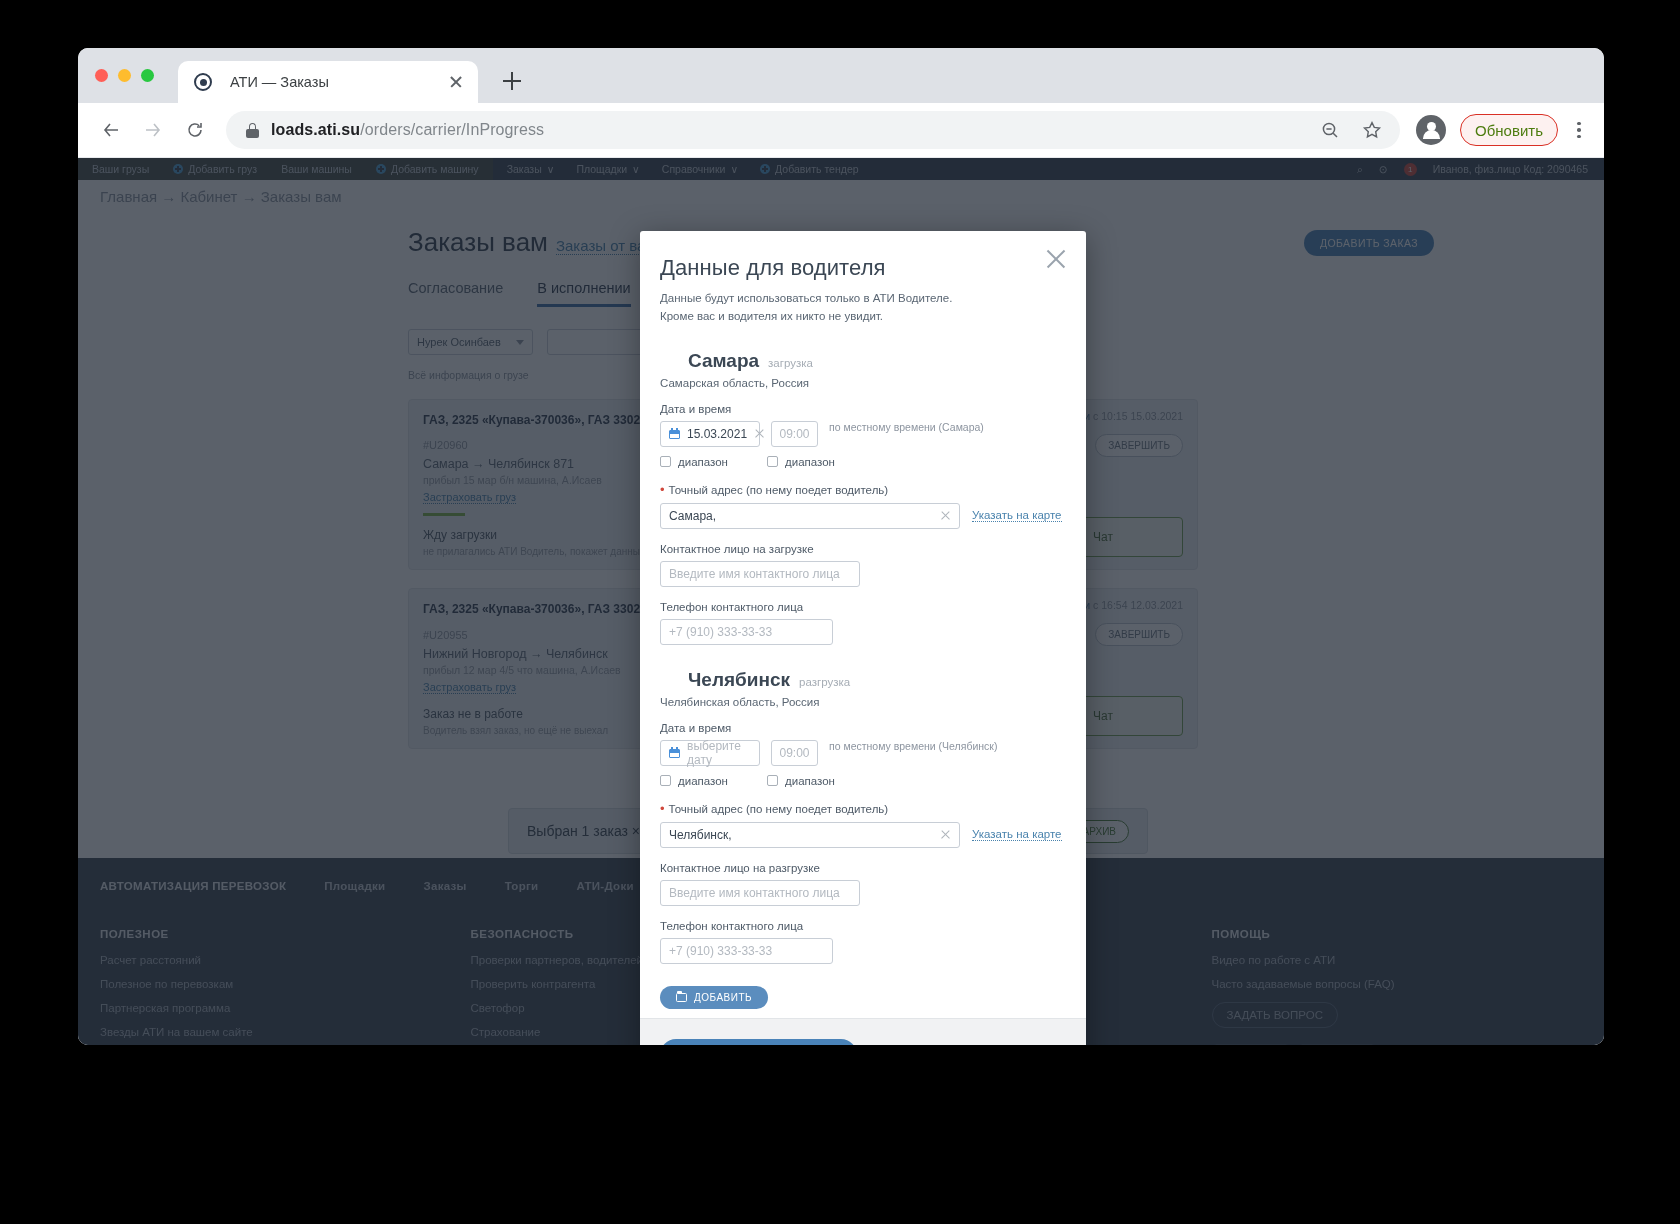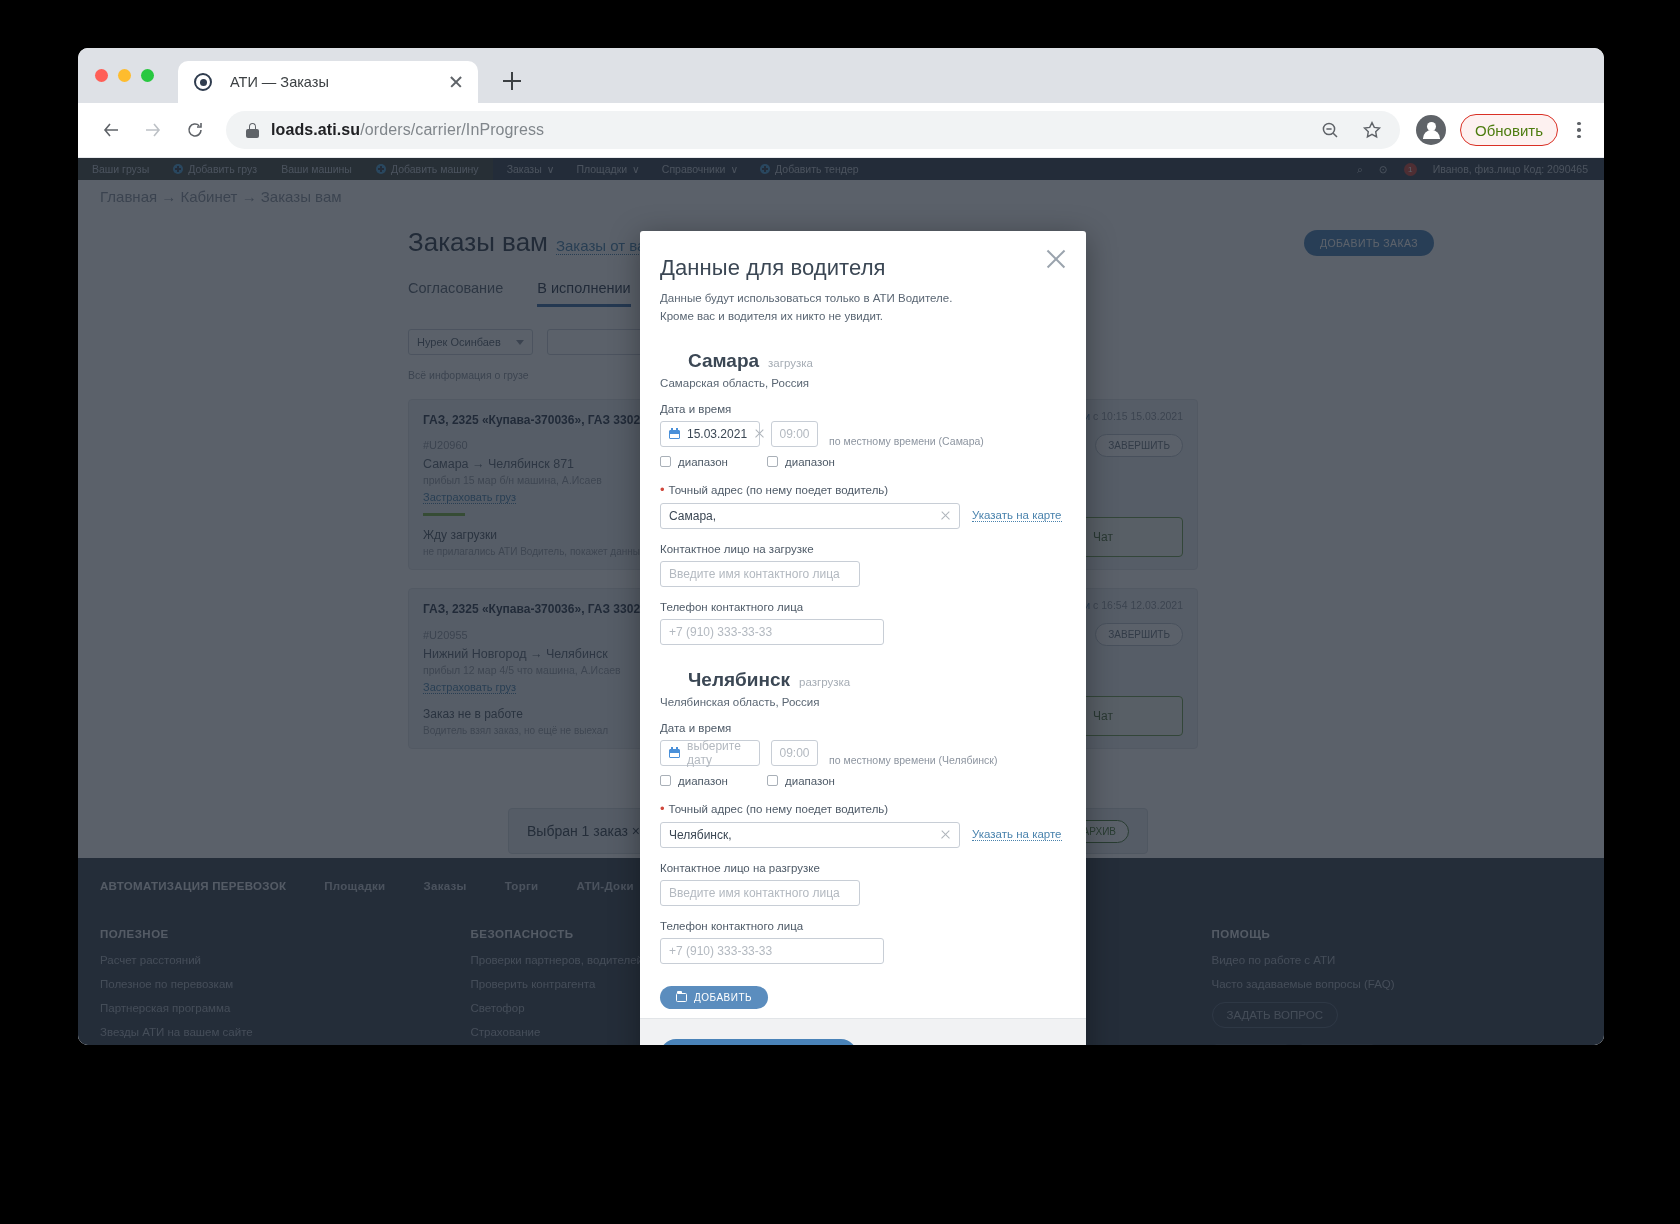--- a/index.html
+++ b/index.html
@@ -187,21 +187,21 @@
   .modal-sub { font-size:11.5px; color:#5a6673; line-height:1.55; margin-top:9px; max-width:310px;}
 
   .city-head { margin-top:24px; display:flex; align-items:baseline; gap:9px; }
   .city-name { font-size:19px; color:#3b4754; font-weight:700;margin-left:28px;}
   .city-kind { font-size:11.5px; color:#a6adb5; }
   .city-region { font-size:11.5px; color:#5a6673; margin-top:5px;}
 
   .fld-label { font-size:11.5px; color:#4e5a67; margin-top:14px; margin-bottom:6px;}
   .fld-label.req:before { content:"\2022"; color:#d0483c; font-size:13px; margin-right:4px; }
 
-  .row { display:flex; align-items:flex-end; gap:11px; }
+  .row { display:flex; align-items:flex-start; gap:11px; }
   .inp {
     height:26px; border:1px solid #c8ced6; border-radius:3px; background:#fff;
     display:flex; align-items:center; padding: 0 8px; font-size:12px; color:#3b4754;
   }
   .inp .ph { color:#b3b9c0; }
   .inp-date { width:100px; gap:7px; }
   .inp-time { width:47px; justify-content:center; color:#b3b9c0; }
   .cal-ico { width:11px;height:11px;position:relative;flex:0 0 auto;}
   .cal-ico .b{position:absolute;left:0;top:2px;width:11px;height:9px;border:1.4px solid #4a90d9;border-radius:1px;background:#fff;}
   .cal-ico .t{position:absolute;left:0;top:3.2px;width:11px;height:2.4px;background:#4a90d9;}
@@ -215,21 +215,21 @@
   .checks { display:flex; margin-top:9px; }
   .chk { display:flex; align-items:center; gap:7px; font-size:11.5px; color:#4e5a67;}
   .chk .box { width:11px;height:11px;border:1px solid #a9b0b8; border-radius:2px; background:#fff; flex:0 0 auto;}
   .chk:first-child { width:107px; }
 
   .addr-row { display:flex; align-items:center; gap:12px; }
   .inp-addr { flex:0 0 auto; width:300px; }
   .map-link { font-size:11.5px; color:#4a83ad; border-bottom:1px dotted #4a83ad; white-space:nowrap; cursor:pointer;}
 
   .inp-contact { width:200px; }
-  .inp-phone  { width:224px; }
+  .inp-phone  { width:173px; }
 
   .add-btn {
     margin-top:22px; display:inline-flex; align-items:center; gap:7px;
     background:#5b8dbe; color:#fff; border-radius:14px; padding: 6px 16px;
     font-size:10px; letter-spacing:.5px; cursor:pointer;
   }
   .folder-ico { width:11px;height:9px;border:1.3px solid #fff;border-radius:1.5px; position:relative; flex:0 0 auto;}
   .folder-ico:before{content:"";position:absolute;left:0;top:-3px;width:5px;height:2.4px;background:#fff;border-radius:1px 1px 0 0;}
 
   .modal-footer {

